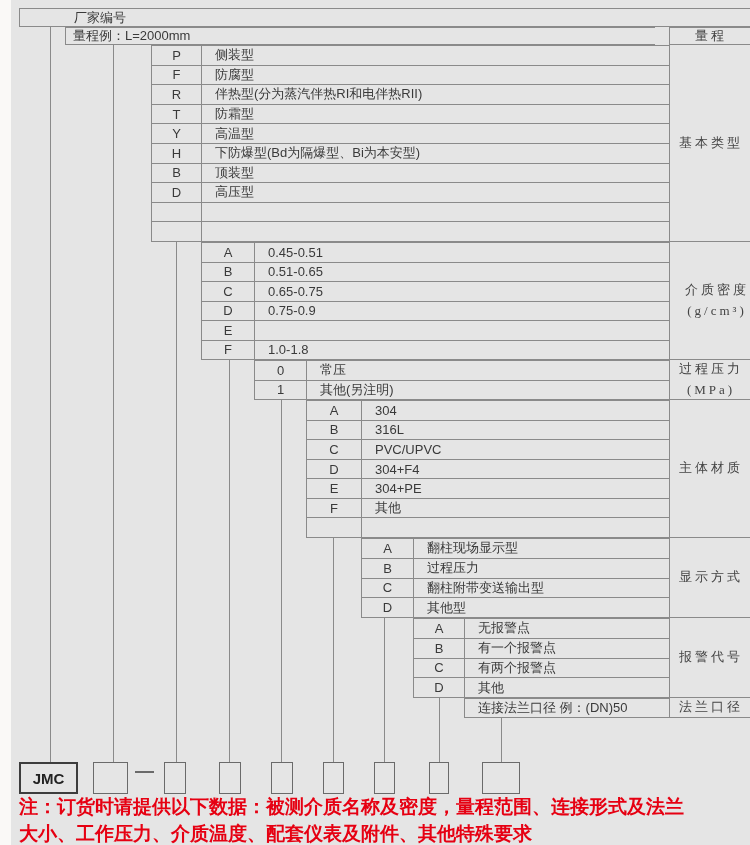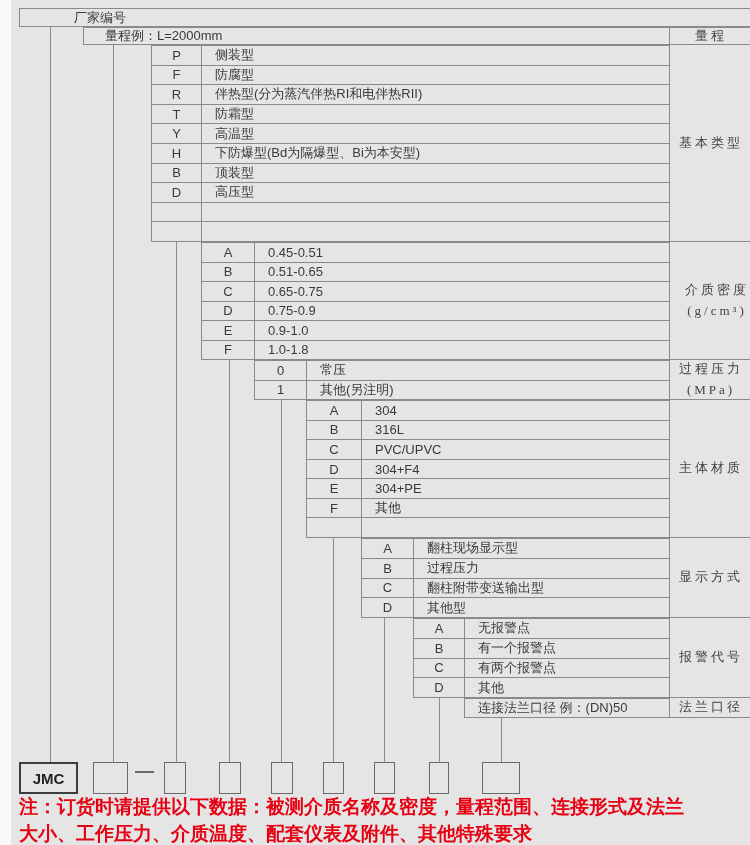--- a/index.html
+++ b/index.html
@@ -114,21 +114,21 @@
 </style>
 </head>
 <body>
 
 <div class="stage">
 
   <div class="topbox" style="left:8px;top:8px;width:734px;height:19px;padding-left:54px;">
     <span>厂家编号</span>
   </div>
 
-  <div class="topbox" style="left:72px;top:27px;width:590px;height:18px;padding-left:21px;border-right:none;">
+  <div class="topbox" style="left:54px;top:27px;width:590px;height:18px;padding-left:7px;border-right:none;">
     <span>量程例：L=2000mm</span>
   </div>
 
   <div class="tbl" style="left:140px;top:45px;width:518px;height:197px;">
     <div class="row">
         <div class="code" style="width:50px">P</div>
         <div class="desc">侧装型</div>
       </div>
     <div class="row">
         <div class="code" style="width:50px">F</div>
@@ -180,21 +180,20 @@
     <div class="row">
         <div class="code" style="width:53px">C</div>
         <div class="desc">0.65-0.75</div>
       </div>
     <div class="row">
         <div class="code" style="width:53px">D</div>
         <div class="desc">0.75-0.9</div>
       </div>
     <div class="row">
         <div class="code" style="width:53px">E</div>
-        <div class="desc">0.9-1.0</div>
       </div>
     <div class="row">
         <div class="code" style="width:53px">F</div>
         <div class="desc">1.0-1.8</div>
       </div>
   </div>
 
   <div class="tbl" style="left:243px;top:360px;width:415px;height:40px;">
     <div class="row">
         <div class="code" style="width:52px">0</div>

